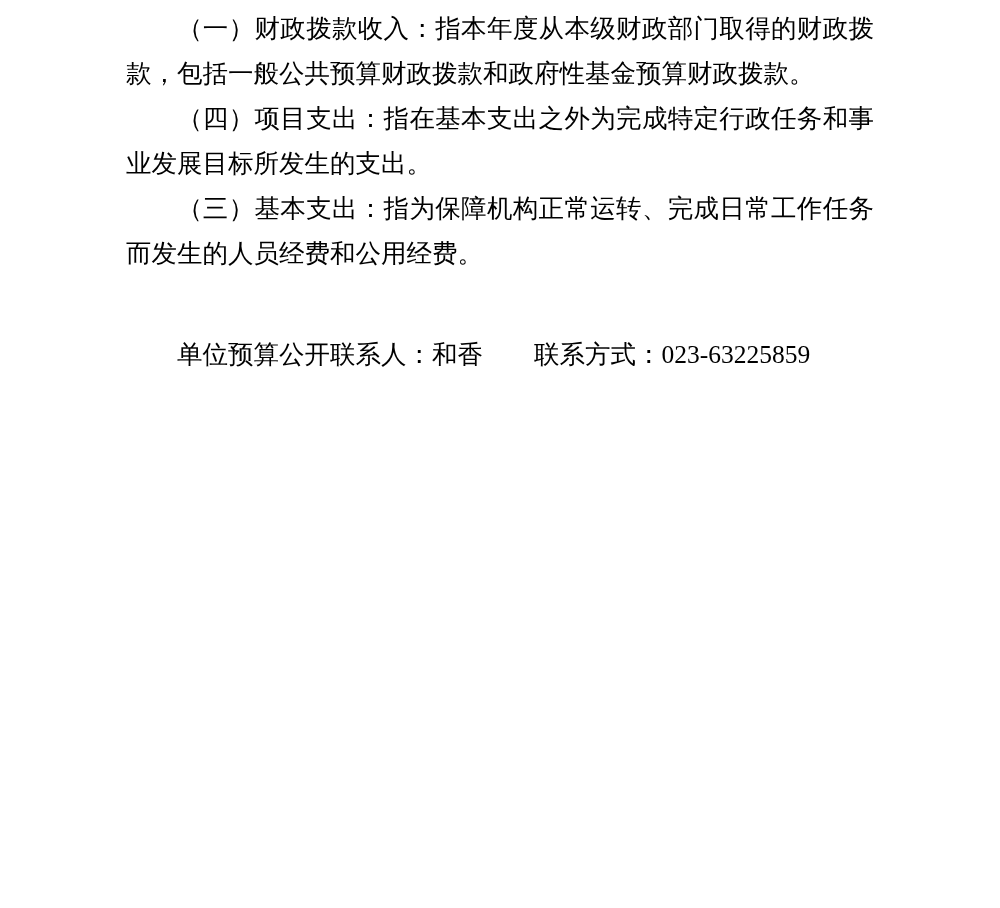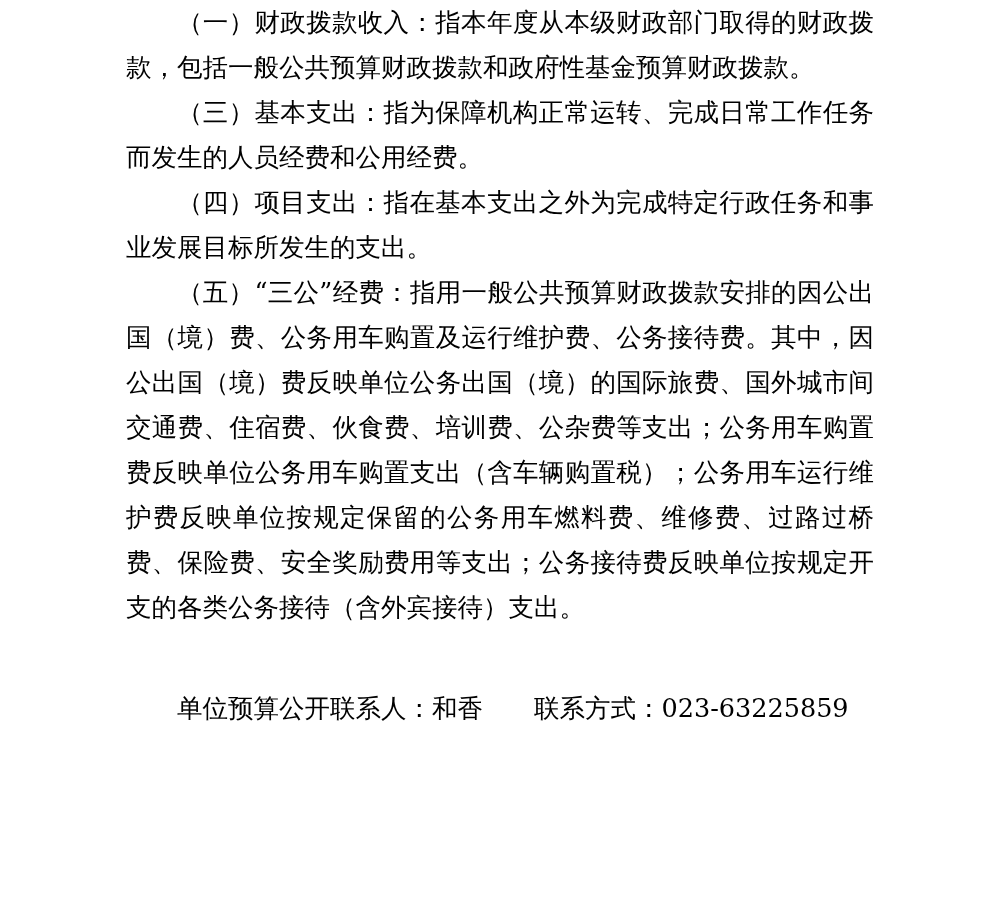--- a/index.html
+++ b/index.html
@@ -15,54 +15,55 @@
     overflow: hidden;
   }
   .page {
     width: 1000px;
     height: 908px;
     position: relative;
     box-sizing: border-box;
     padding: 0 126px 0 126px;
   }
   .doc-body {
+    padding-top: 6px;
   }
   .para {
     font-size: 25.5px;
     line-height: 45px;
     text-align: justify;
     text-justify: inter-ideograph;
     text-indent: 2em;
     margin: 0 0 0 0;
     letter-spacing: 0px;
     white-space: normal;
   }
   .contact-block {
     margin-top: 56px;
     font-size: 25.5px;
     line-height: 45px;
   }
   .contact-line {
     text-indent: 2em;
     white-space: pre;
+    font-family: Liberation Serif, serif;
   }
   .contact-gap {
     display: inline-block;
     width: 2.0em;
   }
 </style>
 </head>
 <body>
 
 <div class="page">
   <div class="doc-body">
 
     <p class="para">（一）财政拨款收入：指本年度从本级财政部门取得的财政拨款，包括一般公共预算财政拨款和政府性基金预算财政拨款。</p>
+    <p class="para">（四）项目支出：指在基本支出之外为完成特定行政任务和事业发展目标所发生的支出。</p>
     <p class="para">（三）基本支出：指为保障机构正常运转、完成日常工作任务而发生的人员经费和公用经费。</p>
-    <p class="para">（四）项目支出：指在基本支出之外为完成特定行政任务和事业发展目标所发生的支出。</p>
-    <p class="para">（五）“三公”经费：指用一般公共预算财政拨款安排的因公出国（境）费、公务用车购置及运行维护费、公务接待费。其中，因公出国（境）费反映单位公务出国（境）的国际旅费、国外城市间交通费、住宿费、伙食费、培训费、公杂费等支出；公务用车购置费反映单位公务用车购置支出（含车辆购置税）；公务用车运行维护费反映单位按规定保留的公务用车燃料费、维修费、过路过桥费、保险费、安全奖励费用等支出；公务接待费反映单位按规定开支的各类公务接待（含外宾接待）支出。</p>
 
     <div class="contact-block">
       <div class="contact-line"><span>单位预算公开联系人：</span><span>和香</span><span class="contact-gap"></span><span>联系方式：</span><span>023-63225859</span></div>
     </div>
 
   </div>
 </div>
 
 </body></html>

